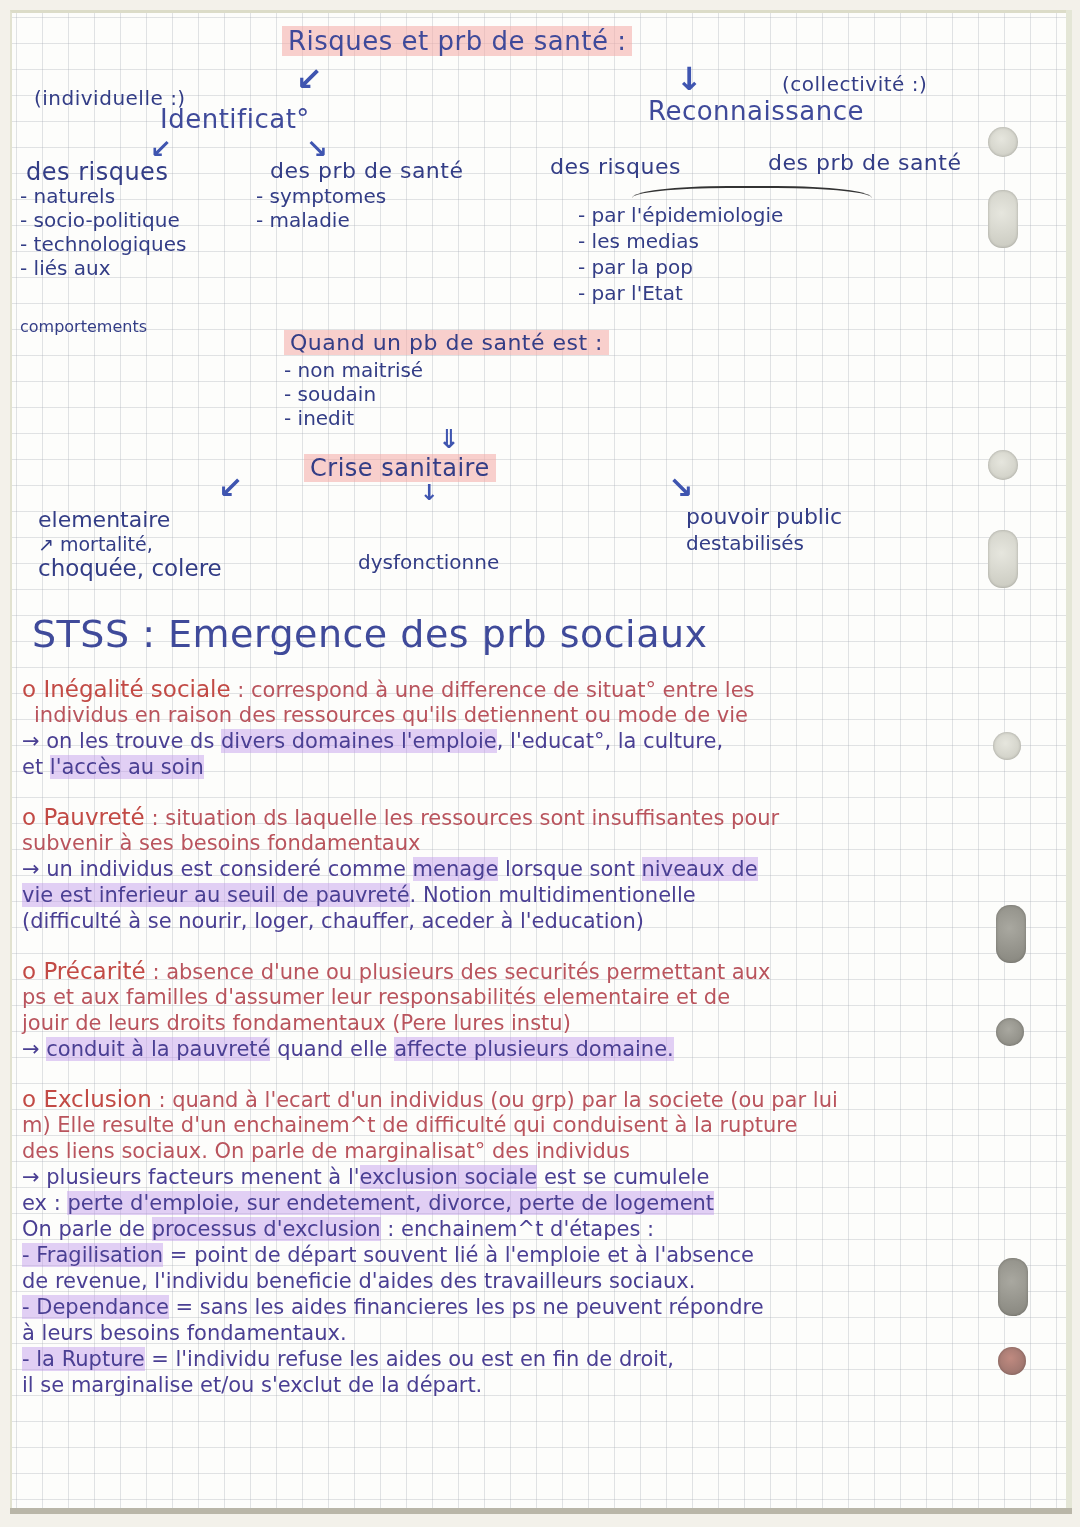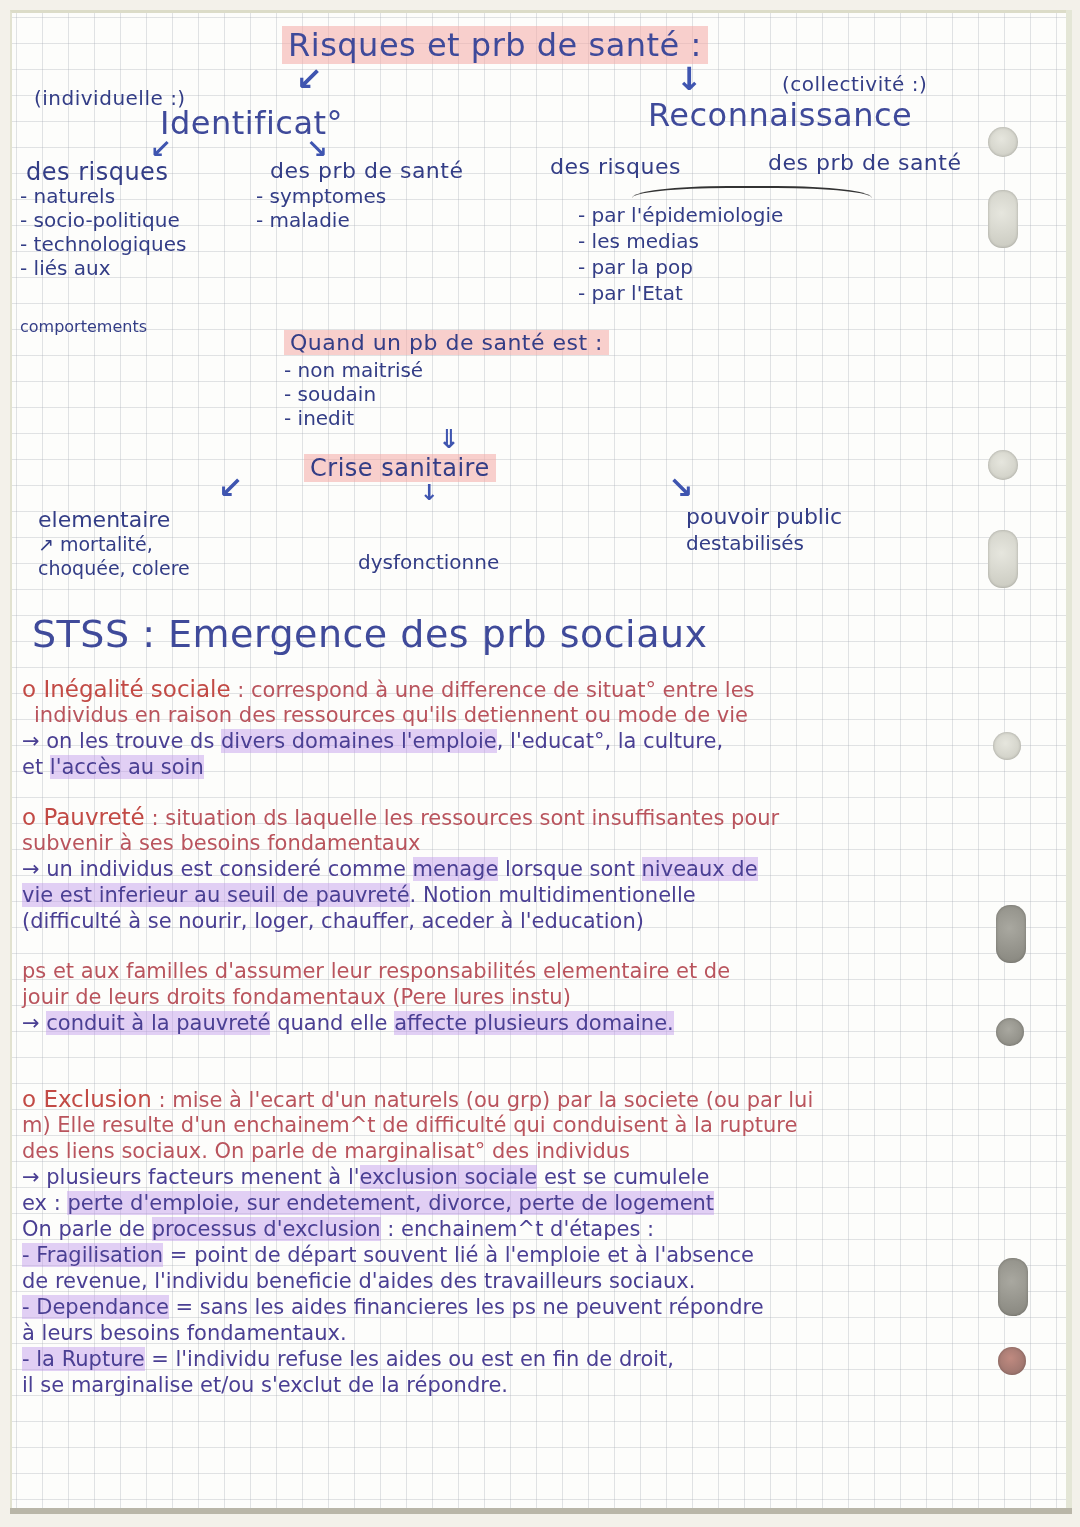--- a/index.html
+++ b/index.html
@@ -21,21 +21,21 @@
   .navy{color:#333d86;}
   .red{color:#c24a45;}
   .pink{color:#b9545d;}
   .purple{color:#4a3f93;}
   .hl-pink{background:rgba(244,170,165,.55);padding:0 6px;}
   .hl-purple{background:rgba(190,150,235,.45);padding:0 0;}
   .bold{font-weight:normal;}
   .s20{font-size:20px;}
   .s22{font-size:22px;}
   .s24{font-size:24px;}
-  .s26{font-size:32px;text-align:right;}
+  .s26{font-size:26px;text-align:right;}
   .s38{font-size:38px;}
   .arrow{position:absolute;color:#3f55b0;font-weight:bold;}
   .brace{position:absolute;border-top:2px solid #333;border-radius:40%/12px 12px 0 0;}
   .section{position:absolute;left:22px;width:1000px;}
   .line{display:block;height:26px;line-height:26px;white-space:nowrap;font-size:21px;}
 </style>
 </head>
 <body>
 
 <div class="paper"></div>
@@ -101,21 +101,21 @@
 
 <div class="t navy s24 hl-pink" style="left:304px;top:454px;">Crise sanitaire</div>
 
 <div class="arrow" style="left:218px;top:470px;font-size:30px;">↙</div>
 <div class="arrow" style="left:420px;top:480px;font-size:22px;">↓</div>
 <div class="arrow" style="left:668px;top:470px;font-size:30px;">↘</div>
 
 <div class="section" style="left:38px;top:508px;width:260px;">
   <span class="line navy" style="font-size:22px;height:24px;line-height:24px;">elementaire</span>
   <span class="line navy" style="font-size:19px;height:24px;line-height:24px;">↗ mortalité,</span>
-  <span class="line navy" style="font-size:19px;height:24px;line-height:24px;">choquée, colere</span>
+  <span class="line navy" style="font-size:23px;height:24px;line-height:24px;">choquée, colere</span>
 </div>
 <div class="section" style="left:358px;top:504px;width:280px;">
   <span class="line navy" style="font-size:20px;height:26px;line-height:26px;margin-top:45px;">dysfonctionne</span>
 </div>
 <div class="section" style="left:686px;top:504px;width:280px;">
   <span class="line navy" style="font-size:22px;height:26px;line-height:26px;">pouvoir public</span>
   <span class="line navy" style="font-size:20px;height:26px;line-height:26px;">destabilisés</span>
 </div>
 
 <div class="t blue s38" style="left:32px;top:612px;">STSS : Emergence des prb sociaux</div>
@@ -129,31 +129,32 @@
 
 <div class="section" style="top:804px;">
   <span class="line"><span class="red bold" style="font-size:23px;">o Pauvreté</span><span class="pink"> : situation ds laquelle les ressources sont insuffisantes pour</span></span>
   <span class="line pink">subvenir à ses besoins fondamentaux</span>
   <span class="line purple"><span>→ un individus est consideré comme </span><span class="hl-purple">menage</span><span> lorsque sont </span><span class="hl-purple">niveaux de</span></span>
   <span class="line purple"><span class="hl-purple">vie est inferieur au seuil de pauvreté</span><span>. Notion multidimentionelle</span></span>
   <span class="line purple">(difficulté à se nourir, loger, chauffer, aceder à l'education)</span>
 </div>
 
 <div class="section" style="top:958px;">
+  <span class="line"><span class="red bold" style="font-size:23px;">o Précarité</span><span class="pink"> : absence d'une ou plusieurs des securités permettant aux</span></span>
   <span class="line pink">ps et aux familles d'assumer leur responsabilités elementaire et de</span>
   <span class="line pink">jouir de leurs droits fondamentaux (Pere lures instu)</span>
   <span class="line purple"><span>→ </span><span class="hl-purple">conduit à la pauvreté</span><span> quand elle </span><span class="hl-purple">affecte plusieurs domaine.</span></span>
 </div>
 
 <div class="section" style="top:1086px;">
-  <span class="line"><span class="red bold" style="font-size:23px;">o Exclusion</span><span class="pink"> : mise à l'ecart d'un naturels (ou grp) par la societe (ou par lui</span></span>
+  <span class="line"><span class="red bold" style="font-size:23px;">o Exclusion</span><span class="pink"> : quand à l'ecart d'un individus (ou grp) par la societe (ou par lui</span></span>
   <span class="line pink">m) Elle resulte d'un enchainem^t de difficulté qui conduisent à la rupture</span>
   <span class="line pink">des liens sociaux. On parle de marginalisat° des individus</span>
   <span class="line purple"><span>→ plusieurs facteurs menent à l'</span><span class="hl-purple">exclusion sociale</span><span> est se cumulele</span></span>
   <span class="line purple"><span>ex : </span><span class="hl-purple">perte d'emploie, sur endetement, divorce, perte de logement</span></span>
   <span class="line purple"><span>On parle de </span><span class="hl-purple">processus d'exclusion</span><span> : enchainem^t d'étapes :</span></span>
   <span class="line purple"><span class="hl-purple">- Fragilisation</span><span> = point de départ souvent lié à l'emploie et à l'absence</span></span>
   <span class="line purple">de revenue, l'individu beneficie d'aides des travailleurs sociaux.</span>
   <span class="line purple"><span class="hl-purple">- Dependance</span><span> = sans les aides financieres les ps ne peuvent répondre</span></span>
   <span class="line purple">à leurs besoins fondamentaux.</span>
   <span class="line purple"><span class="hl-purple">- la Rupture</span><span> = l'individu refuse les aides ou est en fin de droit,</span></span>
-  <span class="line purple">il se marginalise et/ou s'exclut de la répondre.</span>
+  <span class="line purple">il se marginalise et/ou s'exclut de la départ.</span>
 </div>
 
 </body></html>

